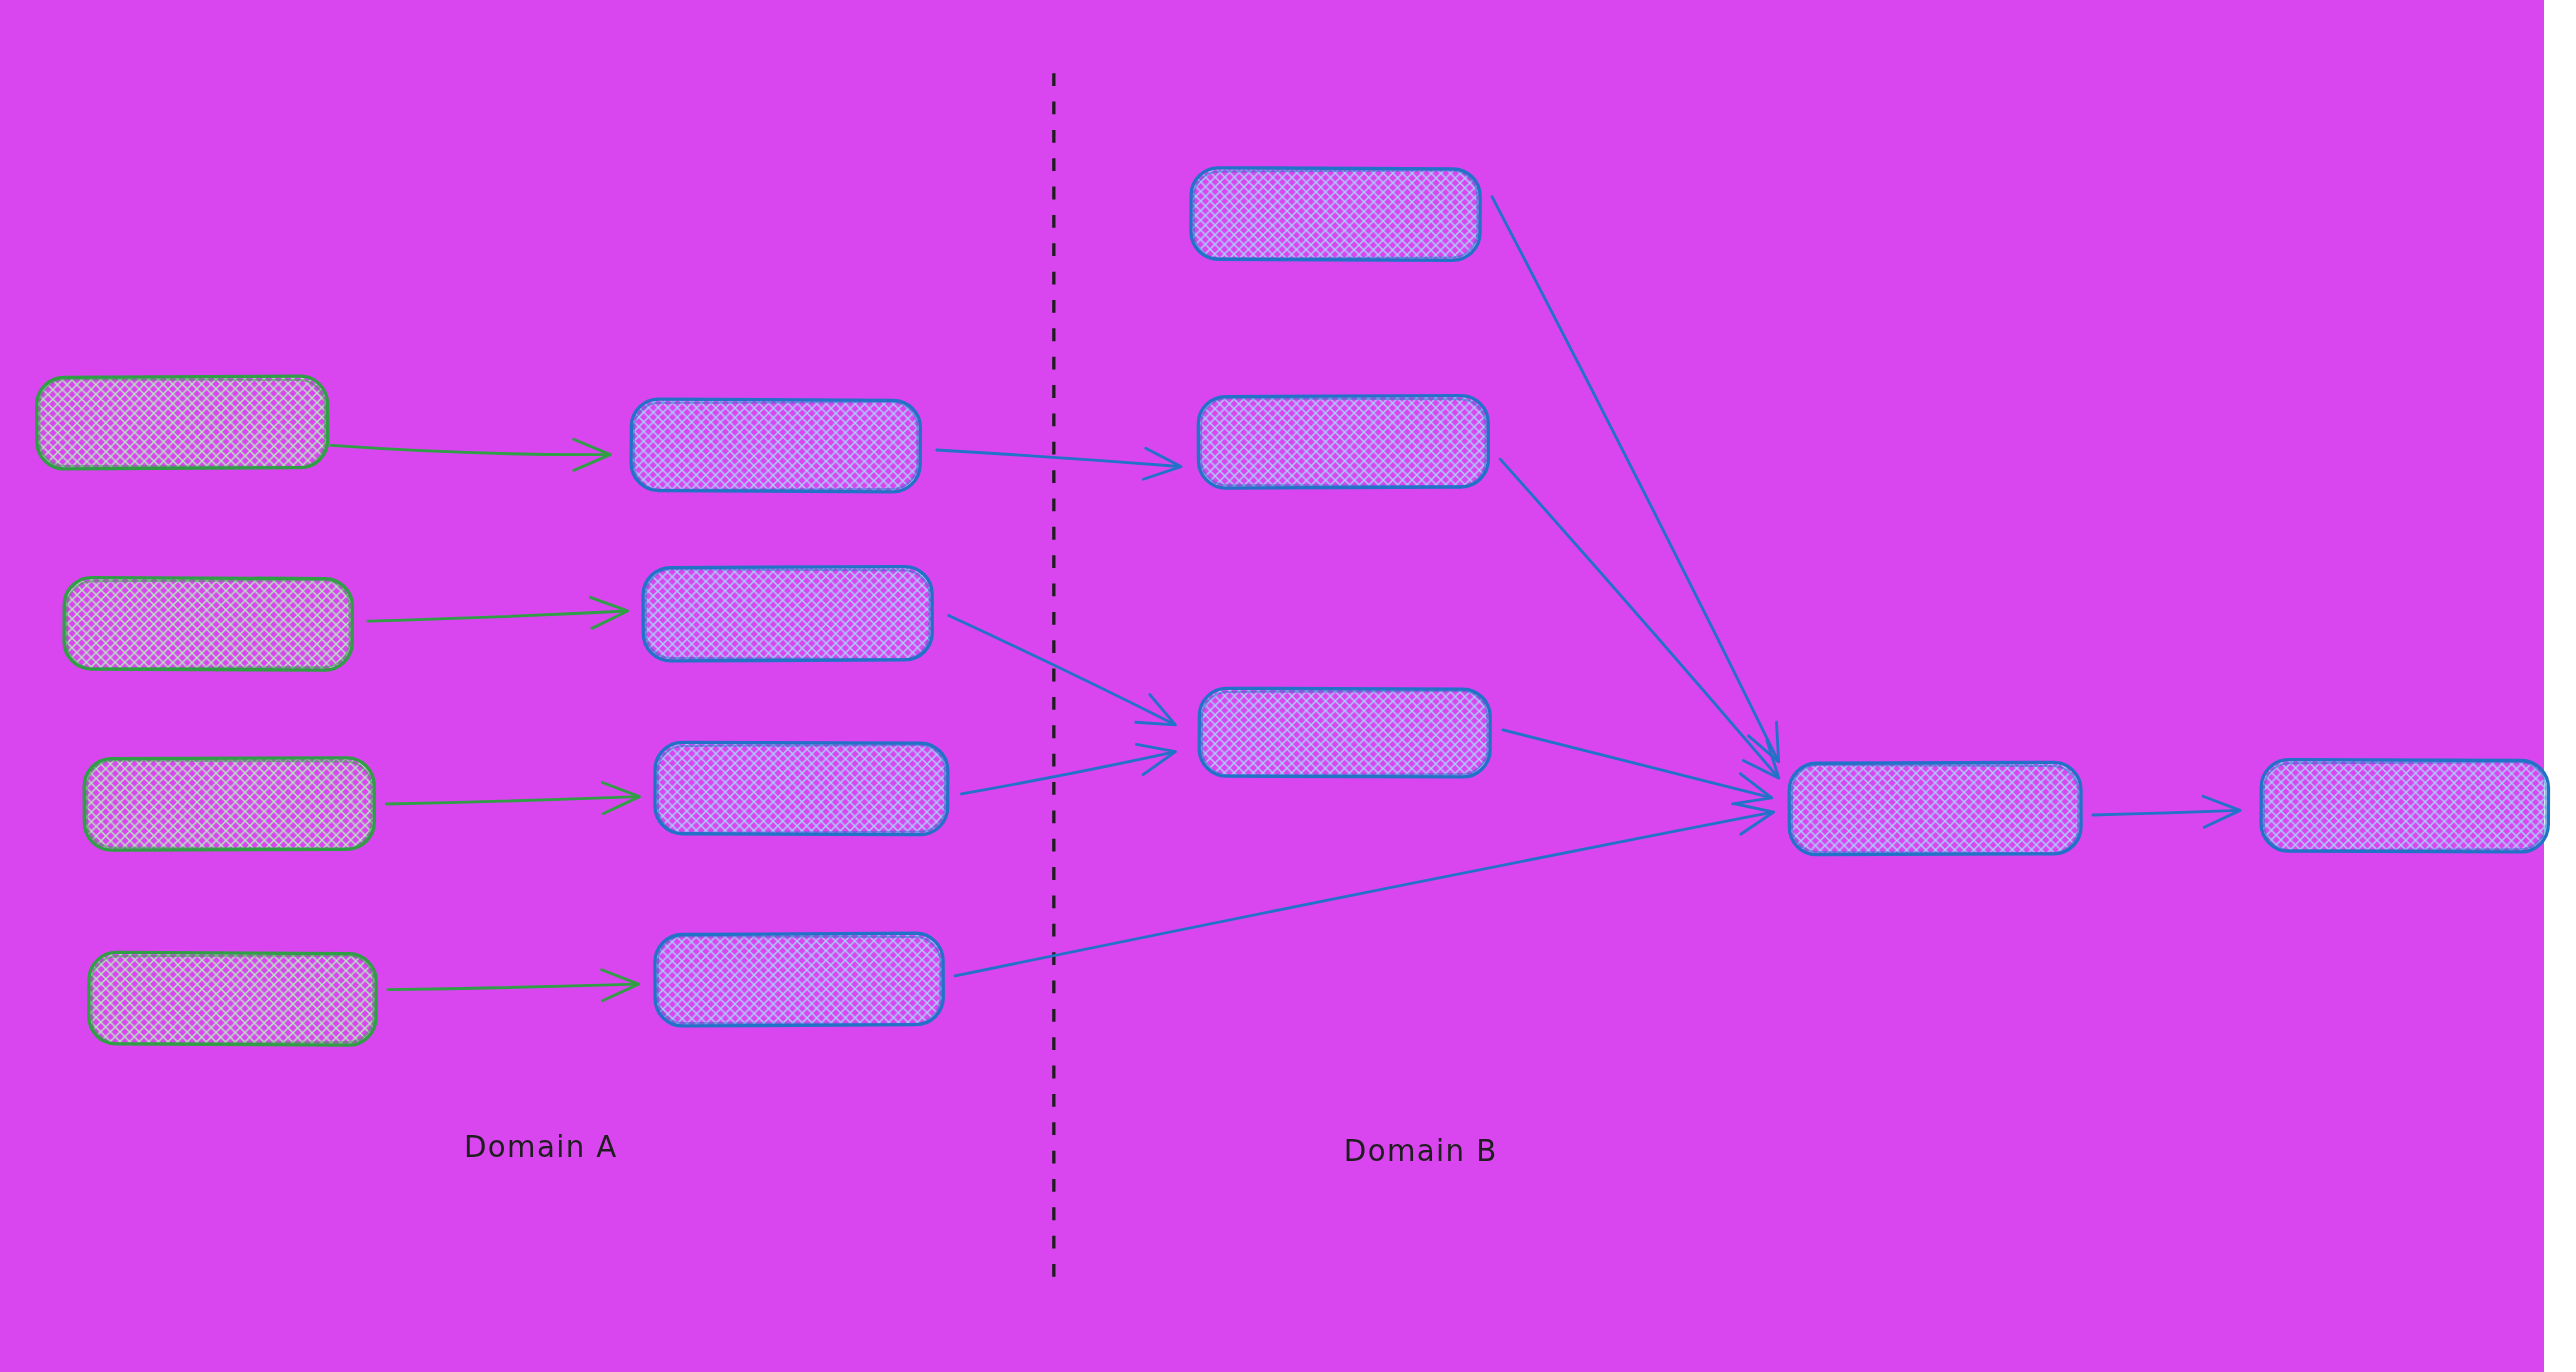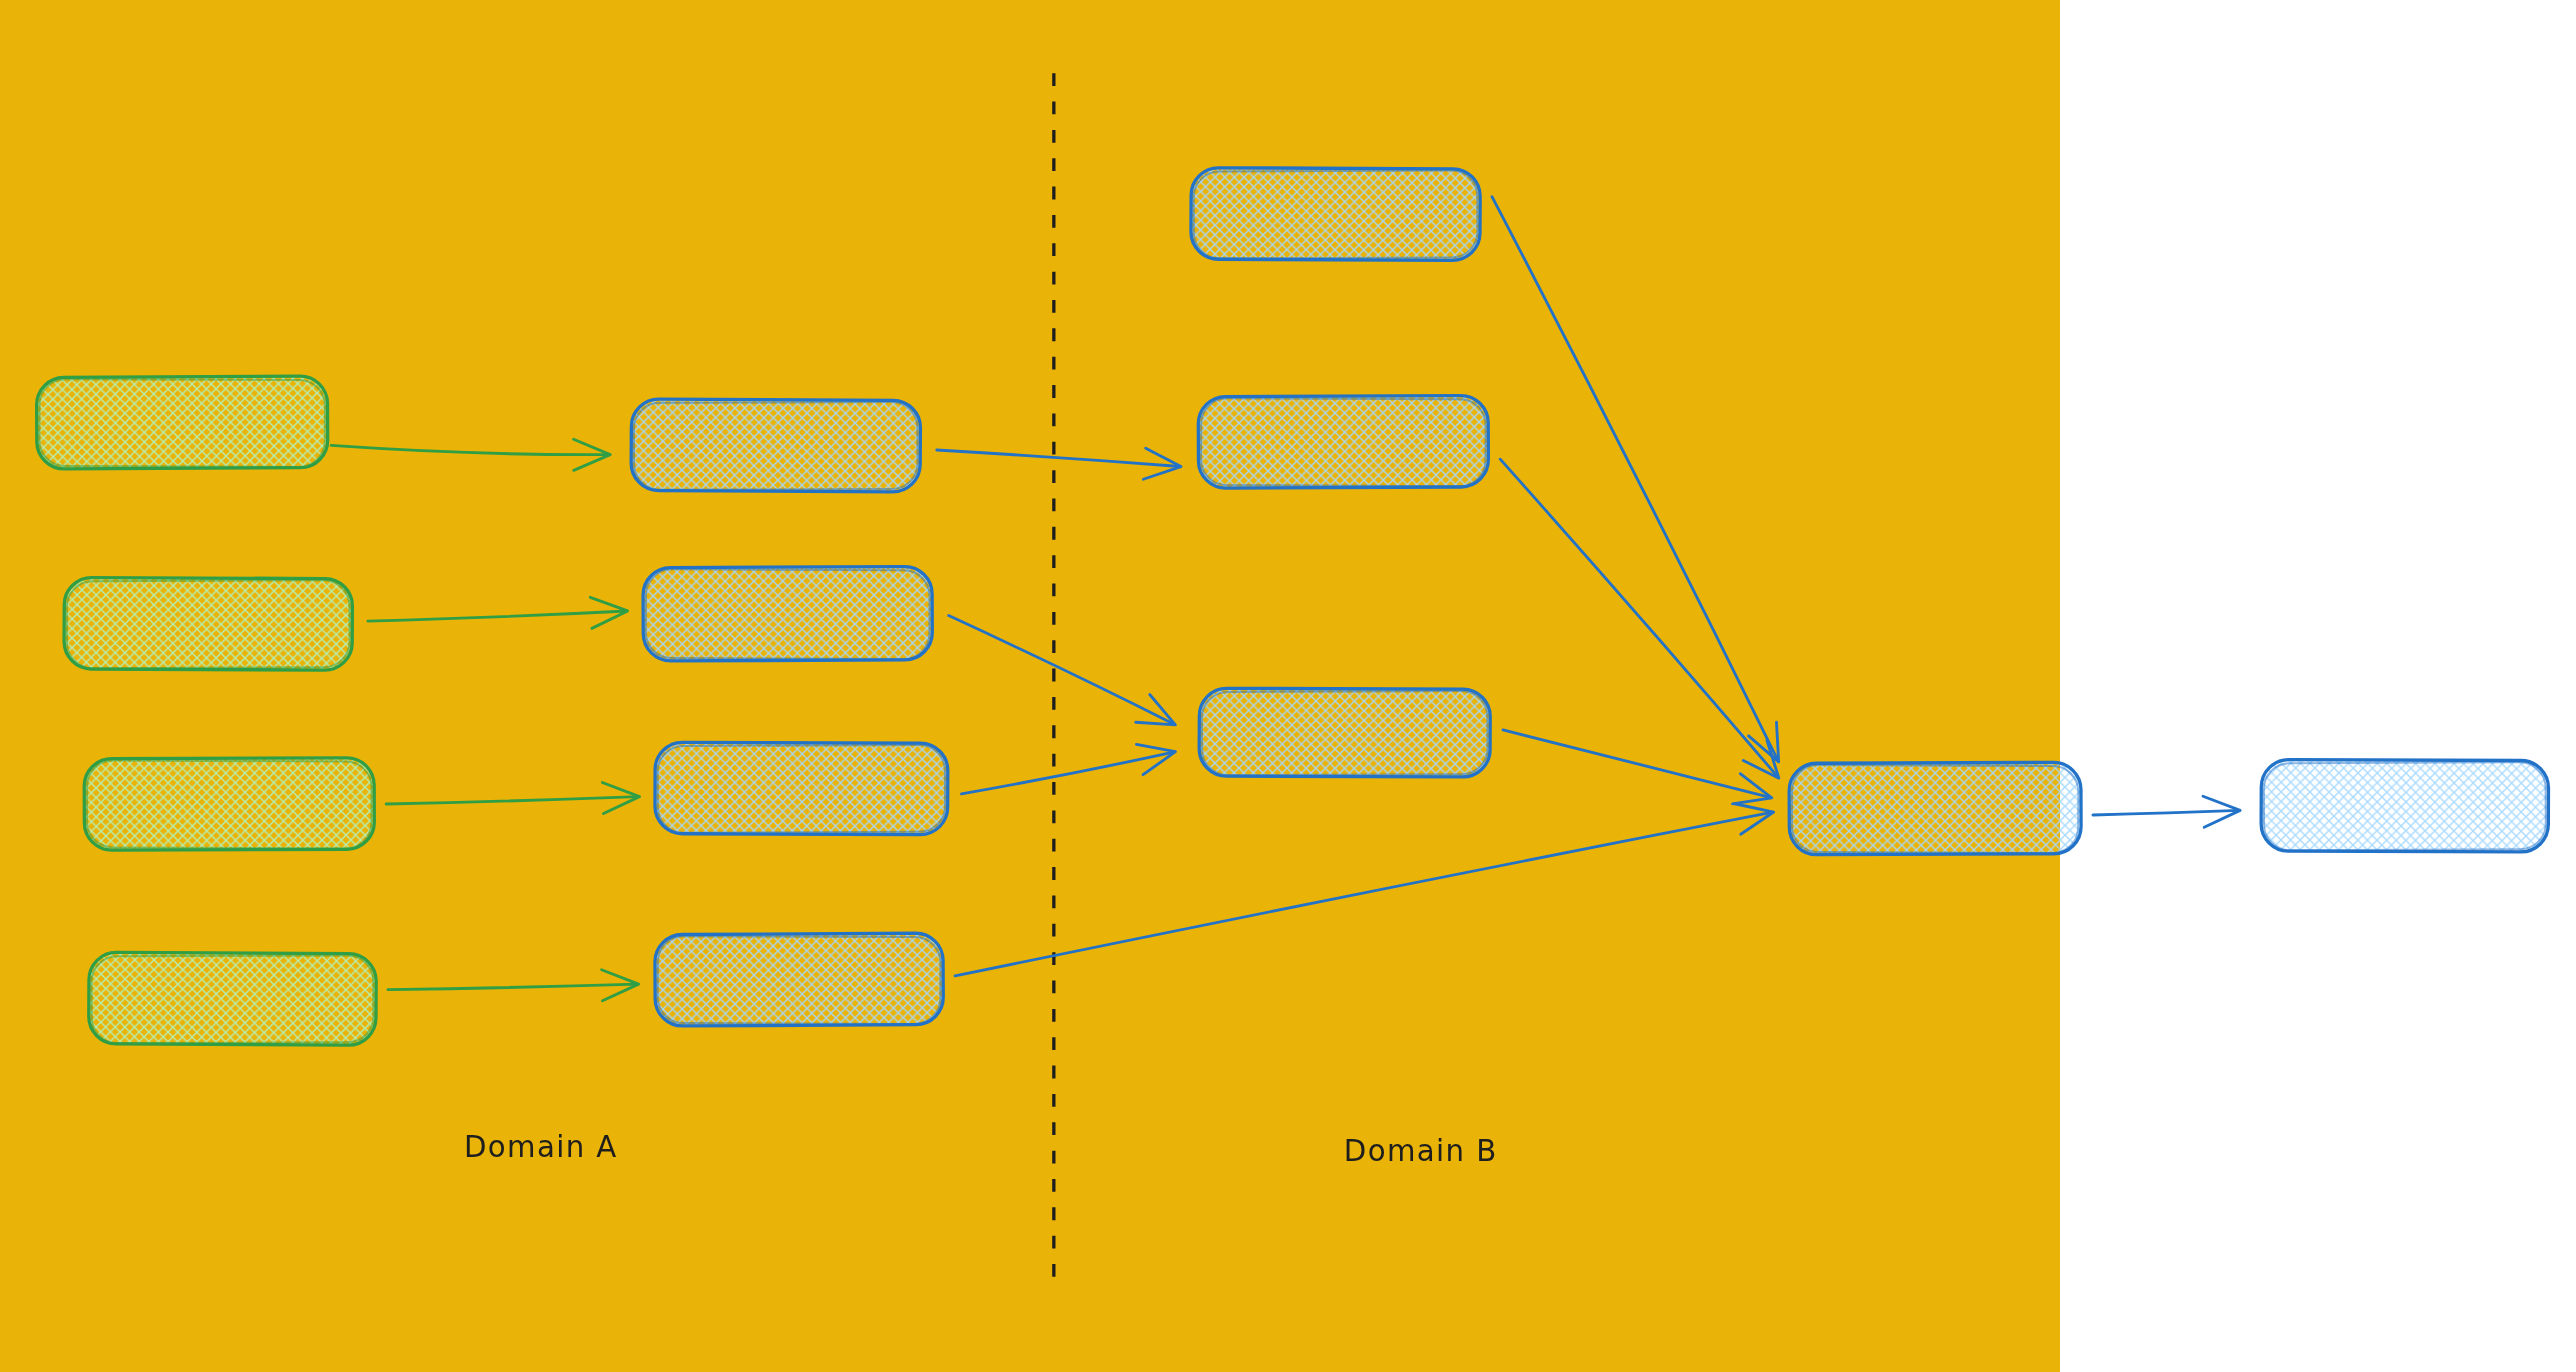--- a/index.html
+++ b/index.html
@@ -8,21 +8,21 @@
     --blue-node-stroke:#2272c7;
     --blue-node-fill:#a5d8ff;
     --divider-color:#1e1e1e;
     --label-color:#1e1e1e;
   }
   html,body{margin:0;padding:0;}
   body{
     width:2576px;height:1372px;background:#ffffff;overflow:hidden;
     font-family:"DejaVu Sans", sans-serif;
   }
-  .canvas-wrap{position:relative;width:2060px;height:1372px;background:#eab308;}
+  .canvas-wrap{position:relative;width:2544px;height:1372px;background:#d946ef;}
   svg{position:absolute;left:0;top:0;display:block;}
 
   
   .hatch-line-green{stroke:var(--green-node-fill);stroke-width:1.5;opacity:.95;}
   .hatch-line-blue{stroke:var(--blue-node-fill);stroke-width:1.5;opacity:.95;}
 
   
   .node-rect-green{fill:url(#hatch-green);stroke:var(--green-node-stroke);stroke-width:3.6;}
   .node-rect-blue{fill:url(#hatch-blue);stroke:var(--blue-node-stroke);stroke-width:3.6;}
   .node-echo-green{fill:none;stroke:var(--green-node-stroke);stroke-width:2.2;opacity:.5;}

